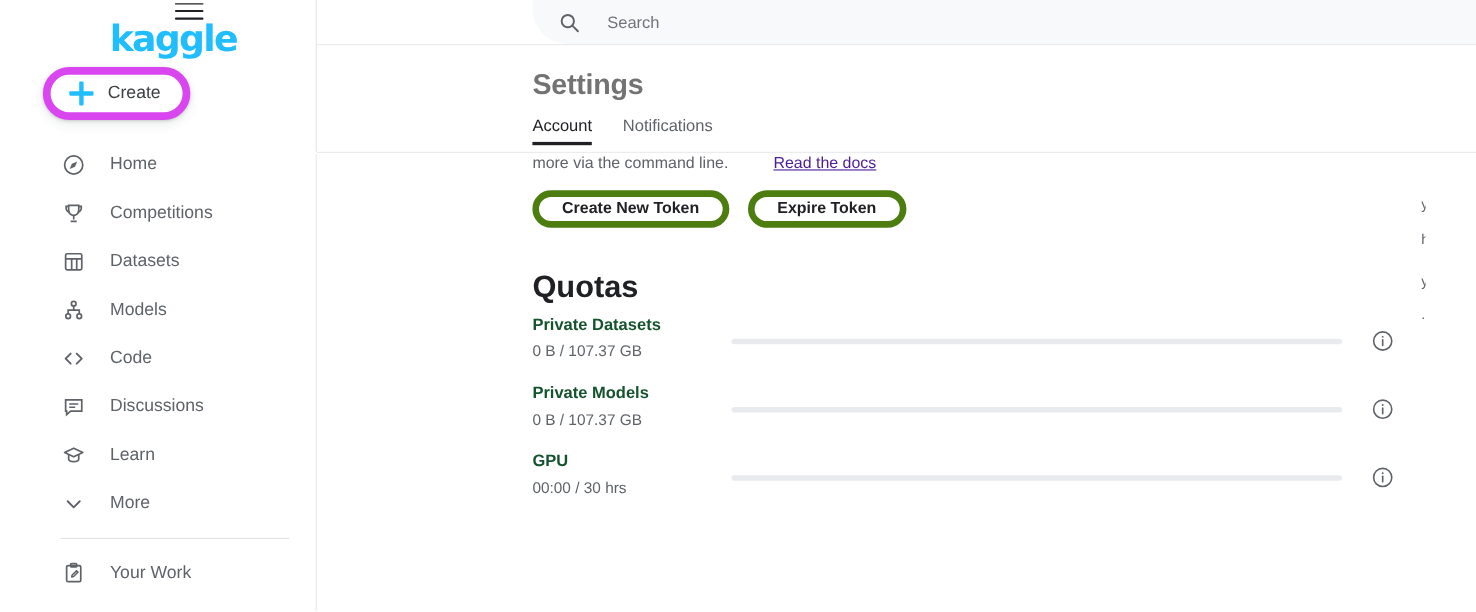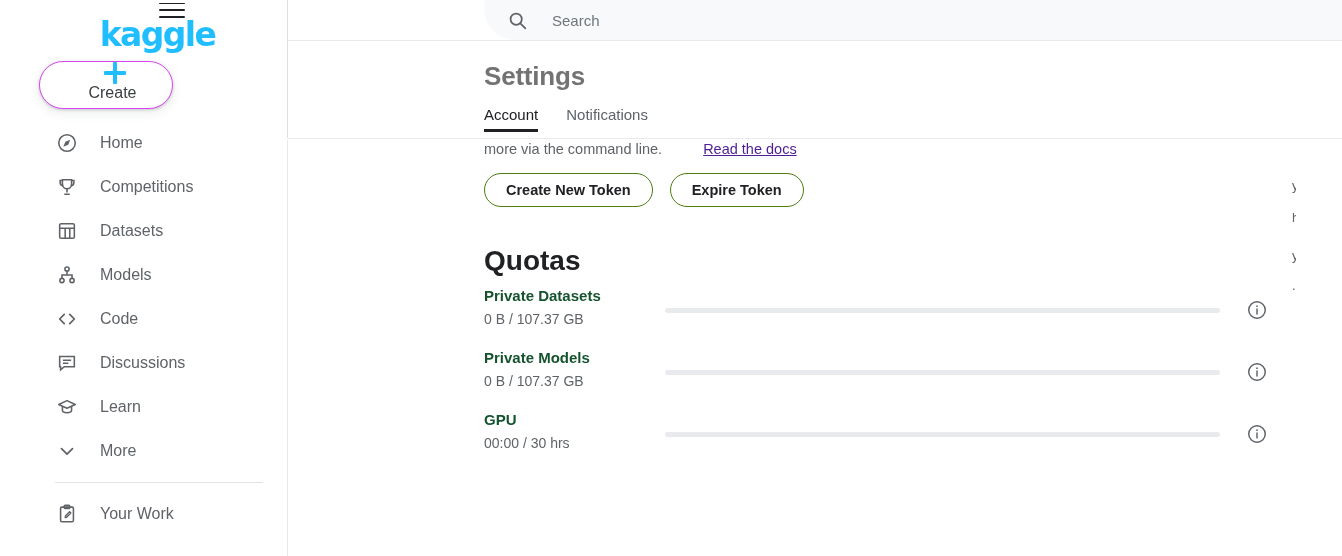--- a/index.html
+++ b/index.html
@@ -54,43 +54,42 @@
     font-family: "DejaVu Sans", sans-serif;
     cursor: pointer;
     position: relative;
     top: -2px;
   }
 
   .create-btn {
     position: absolute; left: 39px; top: 61px;
     width: 134px; height: 48px;
     background: #fff;
-    border: 1px solid #d946ef;
+    border: 7px solid #d946ef;
     border-radius: 24px;
     box-shadow: 0 1px 3px rgba(60,64,67,0.25), 0 4px 8px 2px rgba(60,64,67,0.07);
     display: flex; align-items: center;
     cursor: pointer;
-    flex-direction: column;
   }
   .create-plus {
     margin-left: 17px;
     width: 22px; height: 22px;
     position: relative;
   }
   .create-plus::before, .create-plus::after {
     content: ""; position: absolute; background: #20beff; border-radius: 1px;
   }
   .create-plus::before { left: 0; top: 8.5px; width: 22px; height: 4px; }
   .create-plus::after  { top: 0; left: 9px; width: 4px; height: 22px; }
   .create-label {
     margin-left: 13px;
     font-size: 16px; color: #3c4043; font-weight: 400;
   }
 
-  .nav { position: absolute; left: 0; top: 121px; width: 278px; }
+  .nav { position: absolute; left: 0; top: 128px; width: 278px; }
   .nav-item {
     display: flex; align-items: center;
     height: 44px;
     padding-left: 55px;
     cursor: pointer;
     color: #5f6368;
   }
   .nav-icon {
     width: 24px; height: 24px;
     display: flex; align-items: center; justify-content: center;
@@ -186,21 +185,21 @@
   .token-desc a {
     color: #4c1d95; text-decoration: underline; cursor: pointer; margin-left: 37px;
   }
 
   .btn-row {
     position: absolute; left: 196px; top: 173px;
     display: flex; gap: 17px;
   }
   .pill-btn {
     height: 34px;
-    border: 1px solid #4d7c0f;
+    border: 6px solid #4d7c0f;
     border-radius: 17px;
     background: #fff;
     font-size: 14.5px;
     font-weight: 700;
     color: #202124;
     padding: 0 21px;
     cursor: pointer;
     font-family: "Liberation Sans", sans-serif;
     display: flex; align-items: center; justify-content: center;
   }

